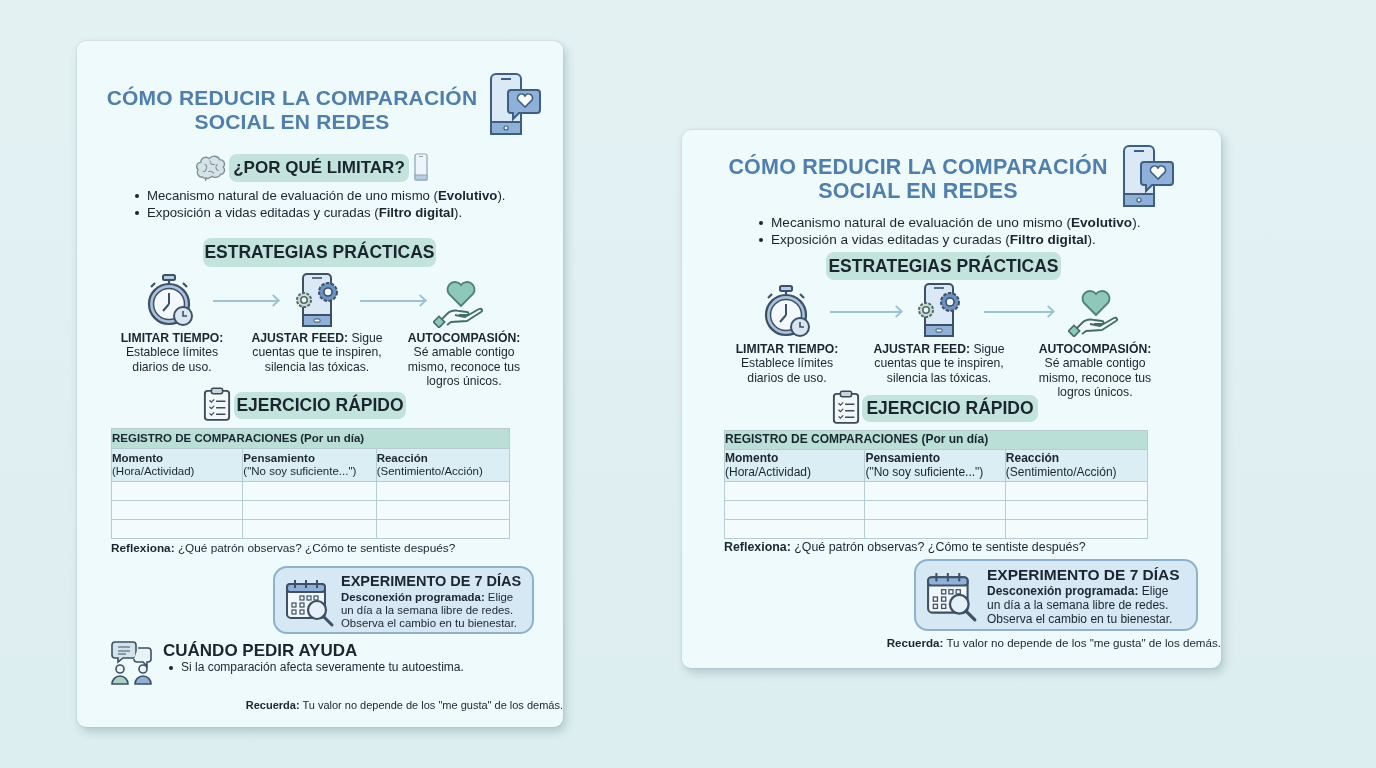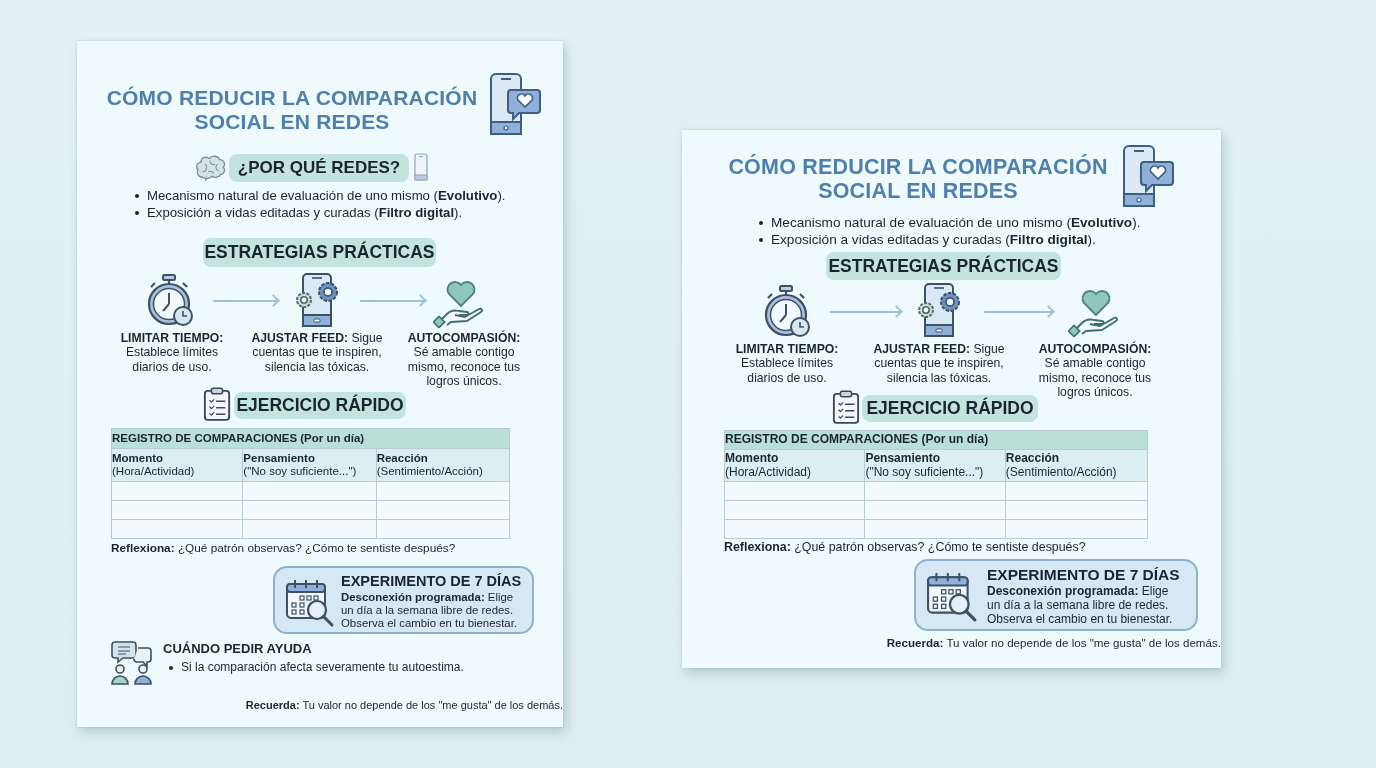--- a/index.html
+++ b/index.html
@@ -7,20 +7,21 @@
   body {
     background: linear-gradient(180deg, #e3f1f3 0%, #ddeef0 100%);
     font-family: "Liberation Sans", sans-serif;
     color: #1b2530;
     position: relative;
   }
   .card {
     position: absolute;
     background: #eefafb;
     box-shadow: 3px 5px 10px rgba(70,110,120,0.28), 0 0 2px rgba(70,110,120,0.25);
+    border-radius: 9px;
   }
   .card-left  { left: 77px;  top: 41px;  width: 486px; height: 686px; }
   .card-right { left: 682px; top: 130px; width: 539px; height: 538px; }
 
   .abs { position: absolute; }
   .title {
     color: #4f7fae;
     font-weight: bold;
     text-align: center;
     line-height: 1.12;
@@ -174,21 +175,21 @@
     <div>CÓMO REDUCIR LA COMPARACIÓN</div>
     <div>SOCIAL EN REDES</div>
   </div>
   <svg class="abs" style="left:412px; top:31px;" width="52" height="66">
       <use href="#sym-phone-heart"></use>
     </svg>
 
   <svg class="abs" style="left:118px; top:112px;" width="34" height="28">
       <use href="#sym-brain"></use>
     </svg>
-  <div class="pill" style="left:152px; top:113px; width:180px; height:28px; line-height:28px; font-size:17px;">¿POR QUÉ REDES?</div>
+  <div class="pill" style="left:152px; top:113px; width:180px; height:28px; line-height:28px; font-size:17px;">¿POR QUÉ LIMITAR?</div>
   <svg class="abs" style="left:337px; top:111px;" width="14" height="30">
       <use href="#sym-phone"></use>
     </svg>
 
   <ul class="bullets abs" style="left:56px; top:146px; font-size:13.2px; line-height:17px;">
     <li><span>Mecanismo natural de evaluación de uno mismo (</span><b>Evolutivo</b><span>).</span></li>
     <li><span>Exposición a vidas editadas y curadas (</span><b>Filtro digital</b><span>).</span></li>
   </ul>
 
   <div class="pill" style="left:126px; top:197px; width:233px; height:29px; line-height:29px; font-size:17.5px;">ESTRATEGIAS PRÁCTICAS</div>
@@ -268,21 +269,21 @@
     <div class="abs exp-text" style="left:66px; top:23px; font-size:11.4px;">
       <b>Desconexión programada:</b> <span>Elige</span><br>
       <span>un día a la semana libre de redes.</span><br>
       <span>Observa el cambio en tu bienestar.</span>
     </div>
   </div>
 
   <svg class="abs" style="left:33px; top:599px;" width="46" height="46">
       <use href="#sym-people-chat"></use>
     </svg>
-  <div class="abs" style="left:86px; top:600px; font-size:13px; font-weight:bold; white-space:nowrap;">CUÁNDO PEDIR AYUDA</div>
+  <div class="abs" style="left:86px; top:600px; font-size:17px; font-weight:bold; white-space:nowrap;">CUÁNDO PEDIR AYUDA</div>
   <ul class="bullets abs" style="left:90px; top:619px; font-size:12px; line-height:15px;">
     <li>Si la comparación afecta severamente tu autoestima.</li>
   </ul>
 
   <div class="foot" style="left:0; width:486px; top:658px; font-size:11px;">
     <b>Recuerda:</b> <span>Tu valor no depende de los "me gusta" de los demás.</span>
   </div>
 </div>
 
 <div class="card card-right">

